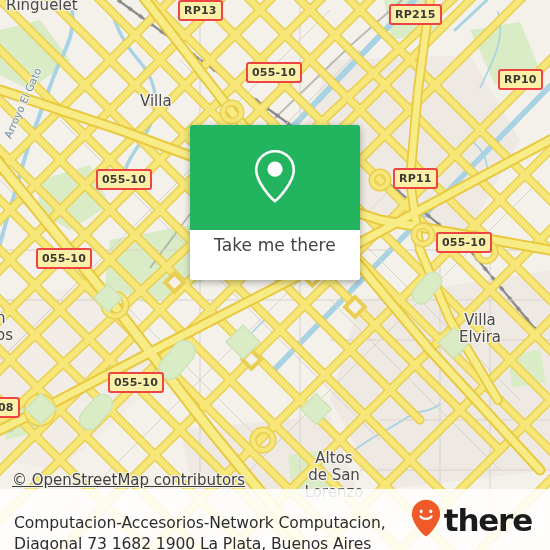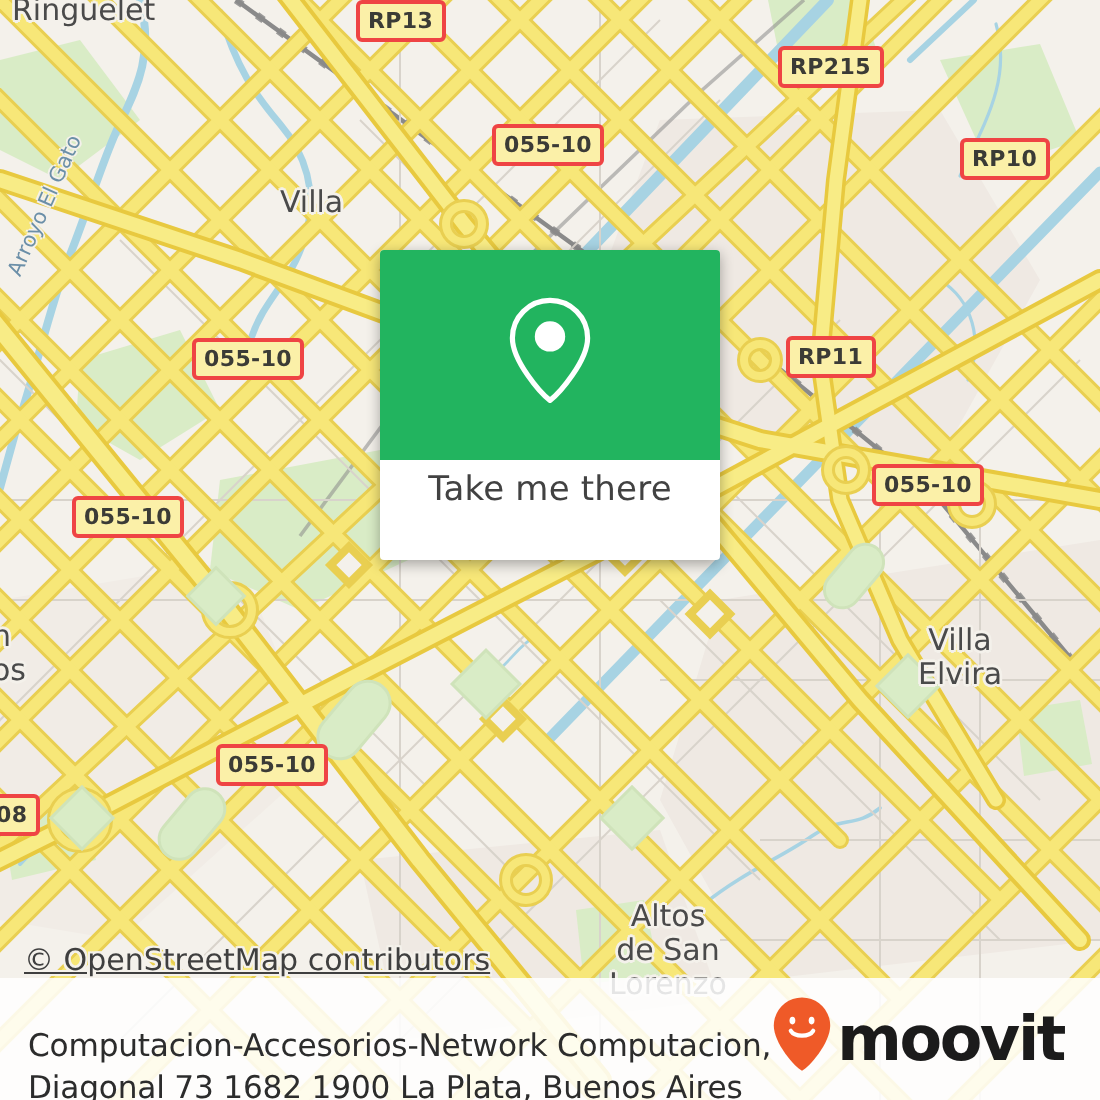--- a/index.html
+++ b/index.html
@@ -313,23 +313,23 @@
 de San
 Lorenzo</div>
     <div class="mlabel place-md ctr" style="left:480px;top:312px;text-align:center;">Villa
 Elvira</div>
     <div class="mlabel place-md" style="left:-4px;top:310px;text-align:left;">n
 os</div>
 
     <div class="mlabel water" style="left:8px;top:132px;transform:rotate(-66deg);transform-origin:left center;">Arroyo El Gato</div>
 
     <div class="shield yellowfill" style="left:178px;top:0px;">RP13</div>
-    <div class="shield yellowfill" style="left:389px;top:23px;">RP215</div>
+    <div class="shield yellowfill" style="left:389px;top:4px;">RP215</div>
     <div class="shield yellowfill" style="left:246px;top:62px;">055-10</div>
-    <div class="shield yellowfill" style="left:480px;top:69px;">RP10</div>
+    <div class="shield yellowfill" style="left:498px;top:69px;">RP10</div>
     <div class="shield yellowfill" style="left:393px;top:168px;">RP11</div>
     <div class="shield yellowfill" style="left:96px;top:169px;">055-10</div>
     <div class="shield yellowfill" style="left:436px;top:232px;">055-10</div>
     <div class="shield yellowfill" style="left:36px;top:248px;">055-10</div>
     <div class="shield yellowfill" style="left:108px;top:372px;">055-10</div>
     <div class="shield yellowfill" style="left:-8px;top:397px;">08</div>
 
     <div id="osm-attrib">© OpenStreetMap contributors</div>
   </div>
 
@@ -350,17 +350,17 @@
 Diagonal 73 1682 1900 La Plata, Buenos Aires</div>
     <div id="brand">
       <span style="display:block;">
         <svg width="30" height="38" viewBox="0 0 30 38">
           <path d="M15 0.8 C 7.2 0.8 0.9 7.1 0.9 14.9 C 0.9 23.6 11.4 35.6 15 37.4 C 18.6 35.6 29.1 23.6 29.1 14.9 C 29.1 7.1 22.8 0.8 15 0.8 Z" fill="#ef5a28"></path>
           <ellipse cx="10.2" cy="12.3" rx="1.45" ry="1.9" fill="#ffffff"></ellipse>
           <ellipse cx="19.8" cy="12.3" rx="1.45" ry="1.9" fill="#ffffff"></ellipse>
           <path d="M9.4 17.4 C 11.4 20.6 18.6 20.6 20.6 17.4" fill="none" stroke="#ffffff" stroke-width="2.1" stroke-linecap="round"></path>
         </svg>
       </span>
-      <span id="brand-word">moovit</span>
+      <span id="brand-word">there</span>
     </div>
   </div>
 
 </div>
 
 </body></html>

